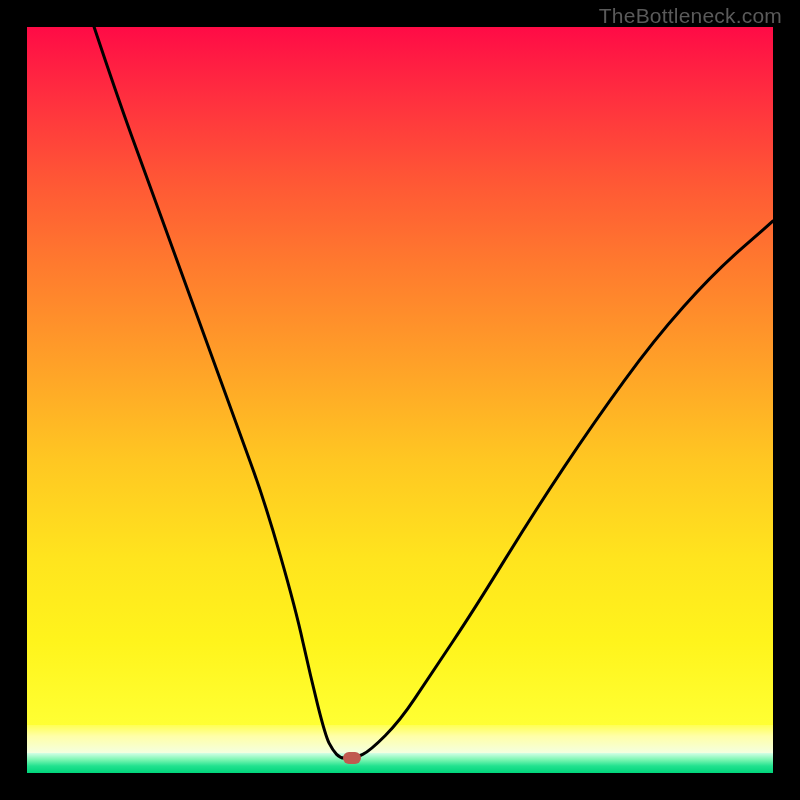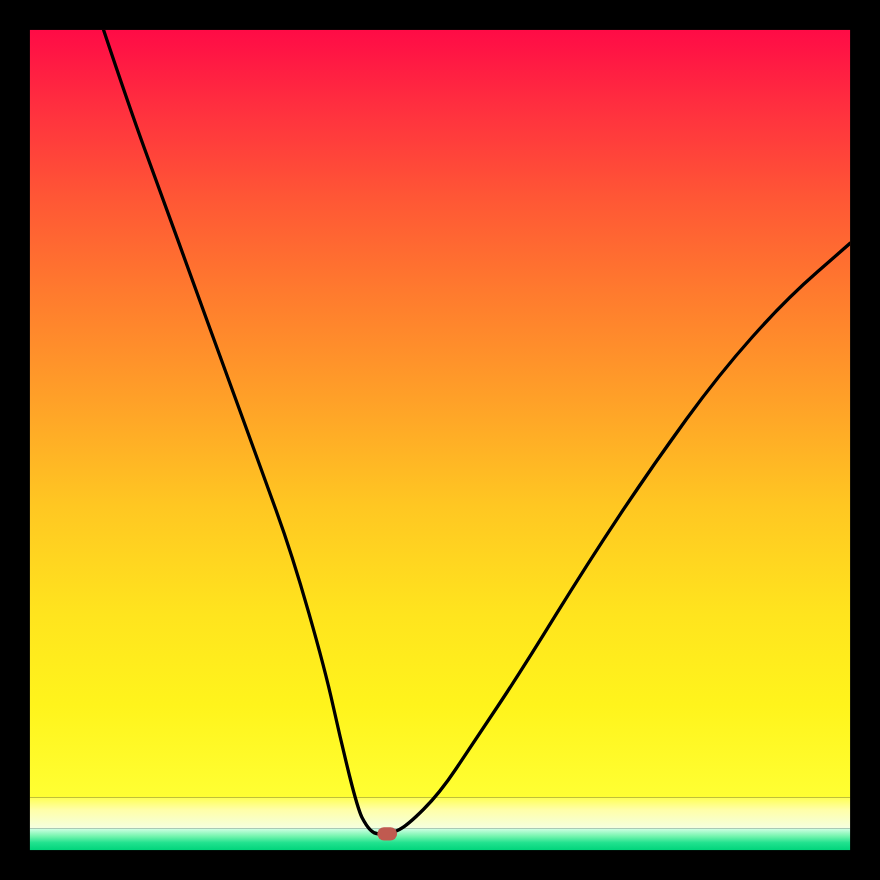--- a/index.html
+++ b/index.html
@@ -93,20 +93,21 @@
     height: 12px;
     background: #c05a50;
     border-radius: 6px;
     z-index: 30;
   }
 </style>
 </head>
 <body>
 
 <div class="frame">
+  <div class="watermark">TheBottleneck.com</div>
 
   <div class="plot-area">
     <div class="grad-main"></div>
     <div class="band-pale"></div>
     <div class="band-green"></div>
 
     <svg class="curve" viewBox="0 0 746 746">
       <path id="curve-path" fill="none" stroke="#000" stroke-width="3" stroke-linecap="round" d="M 67.1 0.0 Q 89.5 67.1 104.4 108.2 Q 119.4 149.2 134.3 190.2 Q 149.2 231.3 164.1 272.3 Q 179.0 313.3 194.0 354.4 Q 208.9 395.4 223.8 436.4 Q 238.7 477.4 253.6 529.7 Q 268.6 581.9 276.0 615.5 Q 283.5 649.0 290.9 678.9 Q 298.4 708.7 302.1 716.2 Q 305.9 723.6 309.6 727.4 Q 313.3 731.1 317.0 731.1 Q 320.8 731.1 324.5 731.1 Q 328.2 731.1 335.7 727.4 Q 343.2 723.6 358.1 708.7 Q 373.0 693.8 387.9 671.4 Q 402.8 649.0 425.2 615.5 Q 447.6 581.9 477.4 533.4 Q 507.3 484.9 537.1 440.1 Q 567.0 395.4 596.8 354.4 Q 626.6 313.3 656.5 279.8 Q 686.3 246.2 716.2 220.1 T 746.0 194.0"></path>
     </svg>
 

